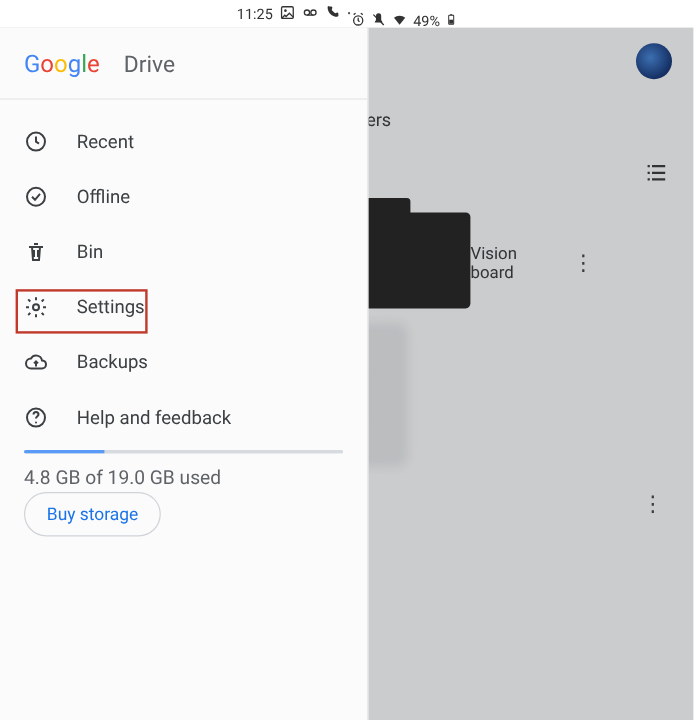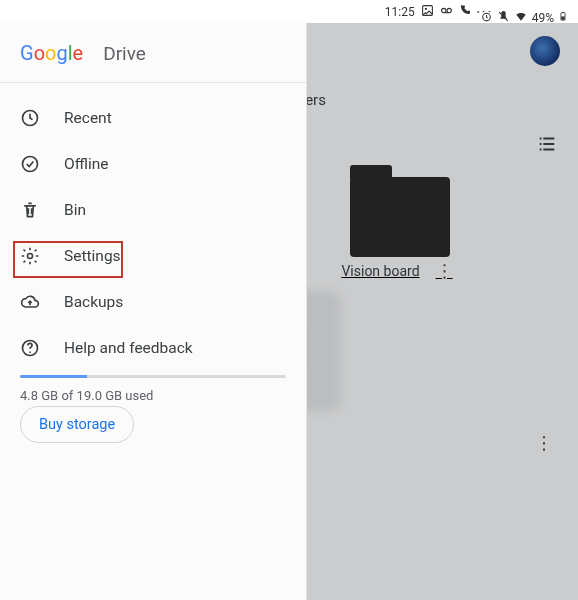--- a/index.html
+++ b/index.html
@@ -7,21 +7,21 @@
       width: 578px;
       height: 600px;
       font-family: Roboto, Arial, sans-serif;
       background: #fff;
       position: relative;
       overflow: hidden;
     }
     .status-bar {
       height: 23px;
       display: flex;
-      justify-content: flex-end;
+      justify-content: center;
       align-items: center;
       padding: 0 10px;
       font-size: 12px;
       color: #333;
       background: #fff;
     }
     .status-left { display: flex; align-items: center; gap: 6px; }
     .status-right { display: flex; align-items: center; gap: 4px; margin-top: 12px; }
     .behind {
       position: absolute;
@@ -50,21 +50,21 @@
       width: 30px;
       height: 30px;
       border-radius: 50%;
       background: radial-gradient(circle at 40% 40%, #4a88d8, #1a3a7a 70%);
     }
     .tab-row { text-align: center; padding: 12px 0 20px 0; }
     .tab-label { color: #3c4043; font-size: 15px; }
     .view-row { display: flex; justify-content: flex-end; padding: 4px 20px 8px 0; }
     .grid-area { padding: 10px 10px 0 40px; }
     .folder-row { display: flex; gap: 60px; margin-bottom: 12px; }
-    .folder-cell { width: 200px; display: flex; flex-direction: column; align-items: center; text-decoration: underline; }
+    .folder-cell { width: 200px; display: flex; flex-direction: row; align-items: center; }
     .folder-big {
       width: 100px;
       height: 80px;
       background: #2a2a2a;
       border-radius: 4px;
       position: relative;
     }
     .folder-big::before {
       content: "";
       position: absolute;
@@ -146,21 +146,21 @@
       position: absolute;
       border: 2px solid #c0392b;
       pointer-events: none;
     }
     .storage-block { padding: 0 20px; margin-top: 4px;}
     .progress-track {
       width: 100%; height: 3px; background: #d7dbe0;
       border-radius: 2px; overflow: hidden; margin-top: 2px;
     }
     .progress-fill { height: 100%; background: #5b9bf8; }
-    .storage-text { font-size: 13px; color: #5f6368; margin-top: 10px;}
+    .storage-text { font-size: 16px; color: #5f6368; margin-top: 10px;}
     .buy-btn {
       display: inline-block; margin-top: 3px;
       border: 1px solid #d0d4d9; border-radius: 20px;
       padding: 9px 18px; color: #1a73e8; font-size: 14.5px;
     }
   </style>
 </head>
 <body>
 
 <div class="status-bar">

